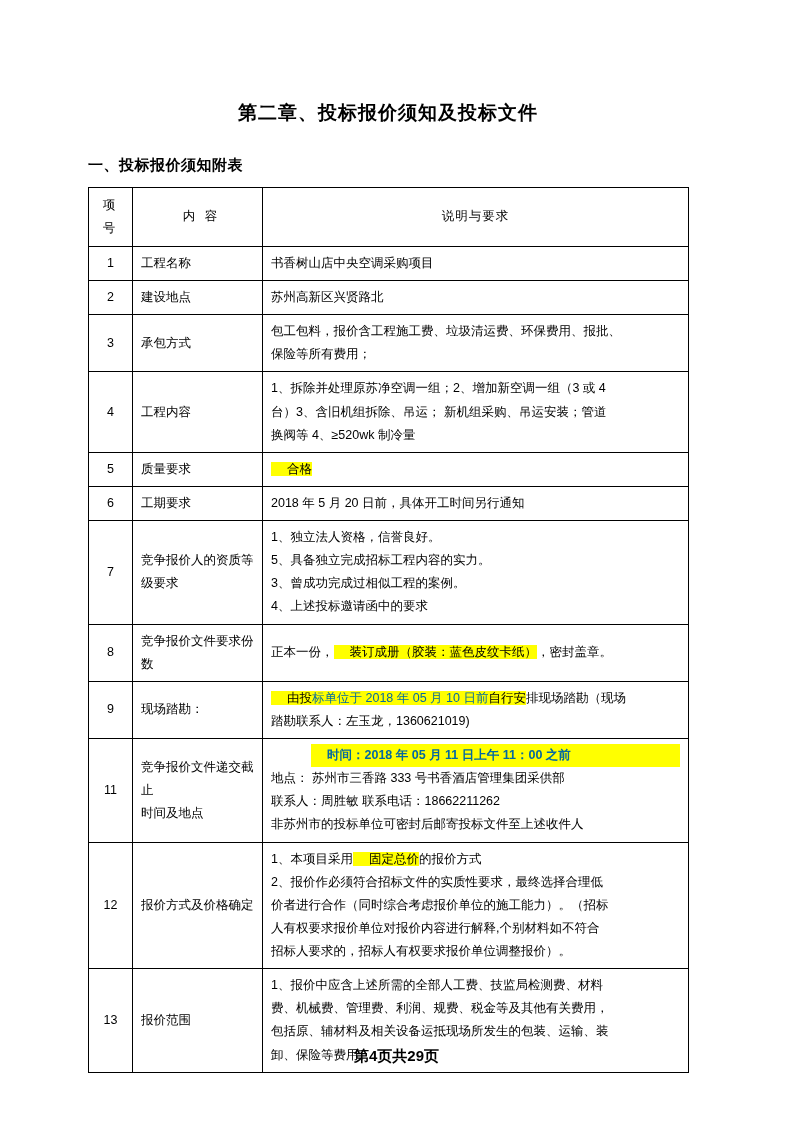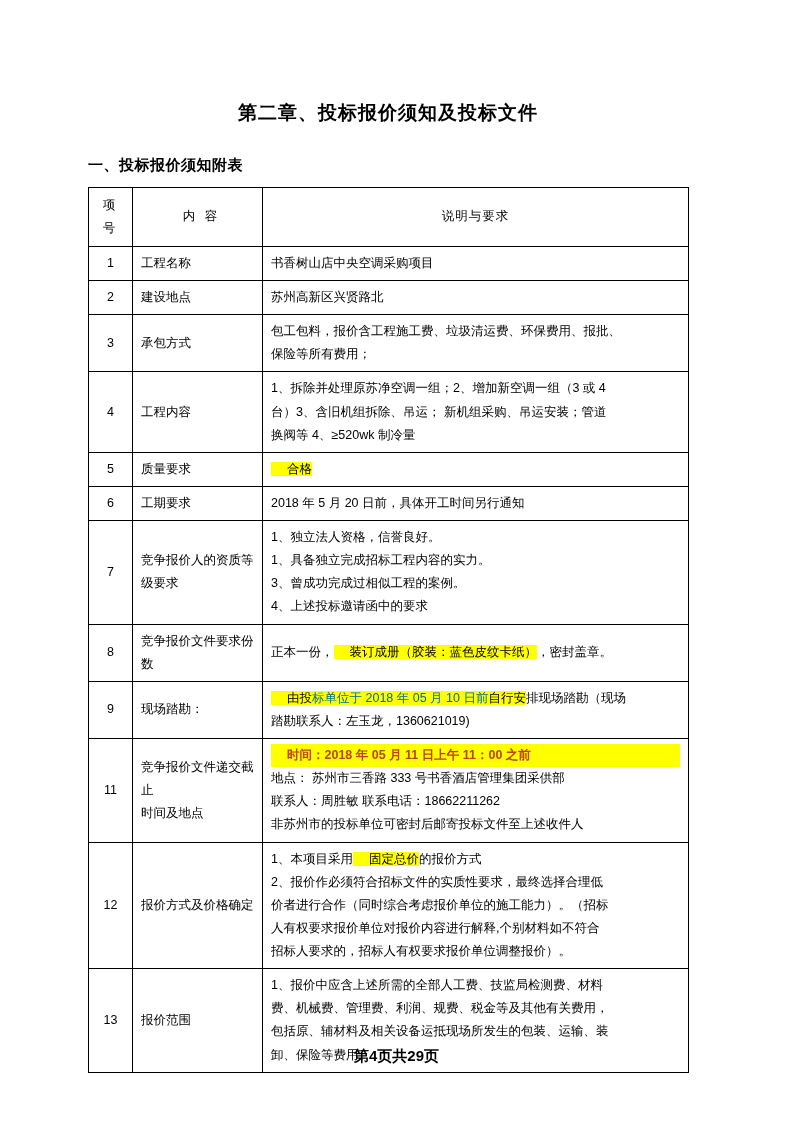--- a/index.html
+++ b/index.html
@@ -74,22 +74,23 @@
     letter-spacing: 1px;
   }
   .hl {
     background: #ffff00;
     padding-left: 16px;
   }
   .orange {
     color: #0369a1;
   }
   .orange-b {
-    color: #c2410c;
-    font-weight: bold;
+    color: #0369a1;
+    font-weight: bold;
+    margin-left: 40px;
   }
   .line {
     display: block;
   }
   .footer {
     position: absolute;
     left: 0;
     top: 1047px;
     width: 793px;
     text-align: center;
@@ -169,21 +170,21 @@
           <td class="col-desc">
             <span class="line">2018 年 5 月 20 日前，具体开工时间另行通知</span>
           </td>
         </tr>
 
         <tr>
           <td class="col-no">7</td>
           <td class="col-item">竞争报价人的资质等级要求</td>
           <td class="col-desc">
             <span class="line">1、独立法人资格，信誉良好。</span>
-            <span class="line">1、具备独立完成招标工程内容的实力。</span>
+            <span class="line">5、具备独立完成招标工程内容的实力。</span>
             <span class="line">3、曾成功完成过相似工程的案例。</span>
             <span class="line">4、上述投标邀请函中的要求</span>
           </td>
         </tr>
 
         <tr>
           <td class="col-no">8</td>
           <td class="col-item">竞争报价文件要求份数</td>
           <td class="col-desc">
             <span>正本一份，</span><span class="hl">装订成册（胶装：蓝色皮纹卡纸）</span><span>，密封盖章。</span>

